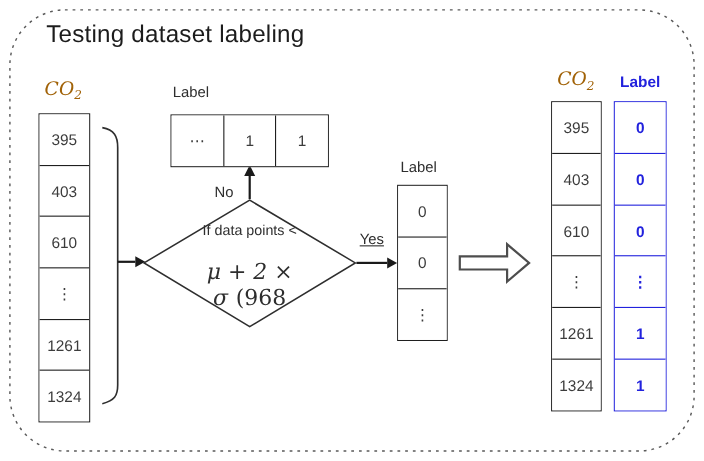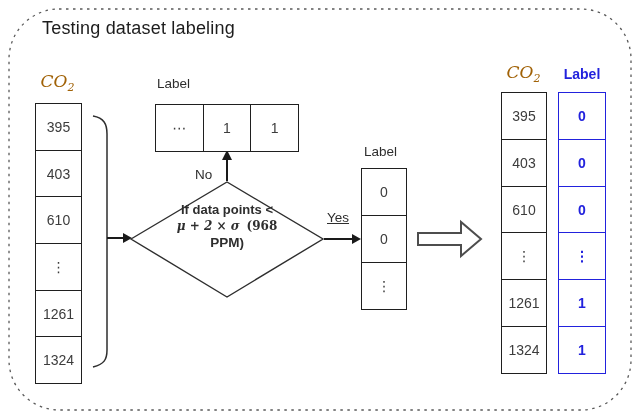--- a/index.html
+++ b/index.html
@@ -2,21 +2,21 @@
 <html><head>
 <meta charset="utf-8">
 <style>
   html,body{margin:0;padding:0;}
   body{
     width:640px;height:419px;position:relative;overflow:hidden;
     background:#ffffff;font-family:"Liberation Sans",sans-serif;
   }
   .abs{position:absolute;}
   .title{
-    left:42px;top:18px;font-size:18px;color:#1c1c1c;letter-spacing:.2px;
+    left:42px;top:18px;font-size:22px;color:#1c1c1c;letter-spacing:.2px;
   }
   .col-header{
     text-align:center;font-family:"DejaVu Serif",serif;font-style:italic;
     font-size:17px;color:#a16207;
   }
   .col-header sub{font-size:11px;font-style:italic;}
   .small-label{font-size:13.5px;color:#2e2e2e;}
   .vtable{
     display:flex;flex-direction:column;border:1.6px solid #1f1f1f;background:#fff;
   }
@@ -36,21 +36,21 @@
   .vtable.blue{border:1.7px solid #2222dd;}
   .vtable.blue .cell{color:#2222dd;font-weight:700;}
   .vtable.blue .cell + .cell{border-top:1.4px solid #2222dd;}
   .blue-header{
     font-size:14px;font-weight:700;color:#2222dd;text-align:center;
   }
   .diamond-text{
     text-align:center;line-height:1.12;color:#2e2e2e;
   }
   .diamond-text .l1{font-size:13px;}
-  .diamond-text .l2{font-size:12px;margin-top:2px;}
+  .diamond-text .l2{font-size:20px;margin-top:18px;}
   .diamond-text .math{font-family:"DejaVu Serif",serif;font-style:italic;}
   .diamond-text .thr{font-family:"DejaVu Serif",serif;margin-left:7px;}
   .diamond-text .l3{font-size:13.5px;margin-top:2px;}
   .branch-label{font-size:13.5px;color:#2e2e2e;}
   svg.overlay{position:absolute;left:0;top:0;pointer-events:none;}
 </style>
 </head>
 <body>
 
 <svg class="overlay" width="640" height="419" viewBox="0 0 640 419">
@@ -90,26 +90,25 @@
 <div class="abs small-label" style="left:157px;top:76px;">Label</div>
 <div class="abs htable" style="left:155px;top:104px;width:142px;height:46px;">
   <div class="cell">⋯</div>
   <div class="cell">1</div>
   <div class="cell">1</div>
 </div>
 
 <div class="abs branch-label" style="left:195px;top:167px;">No</div>
 <div class="abs branch-label" style="left:327px;top:210px;text-decoration:underline;">Yes</div>
 
-<div class="abs diamond-text" style="left:152px;top:203px;width:150px;font-weight:bold;">
+<div class="abs diamond-text" style="left:152px;top:203px;width:150px;">
   <div class="l1">If data points &lt;</div>
   <div class="l2">
     <span class="math">μ + 2 × σ</span><span class="thr">(968</span>
   </div>
-  <div class="l3">PPM)</div>
 </div>
 
 <div class="abs small-label" style="left:364px;top:144px;">Label</div>
 <div class="abs vtable" style="left:361px;top:168px;width:44px;height:140px;">
   <div class="cell">0</div>
   <div class="cell">0</div>
   <div class="cell">⋮</div>
 </div>
 
 <div class="abs col-header" style="left:499px;top:62px;width:49px;">

